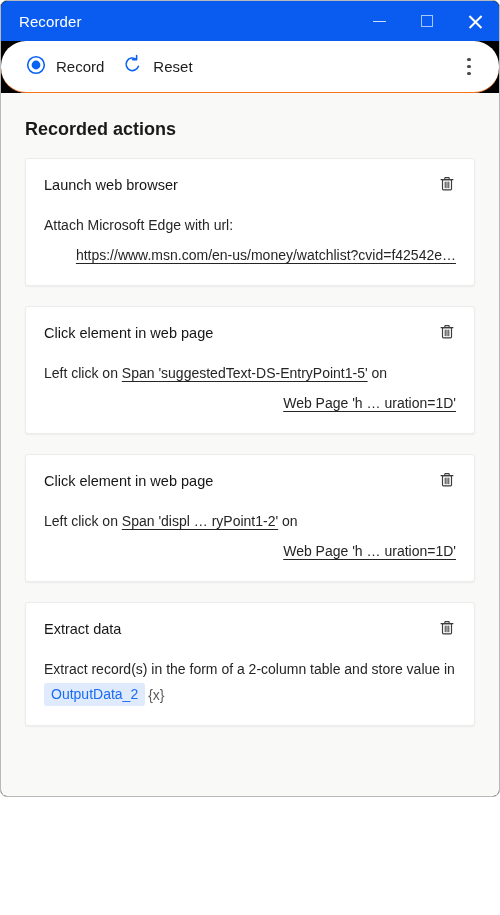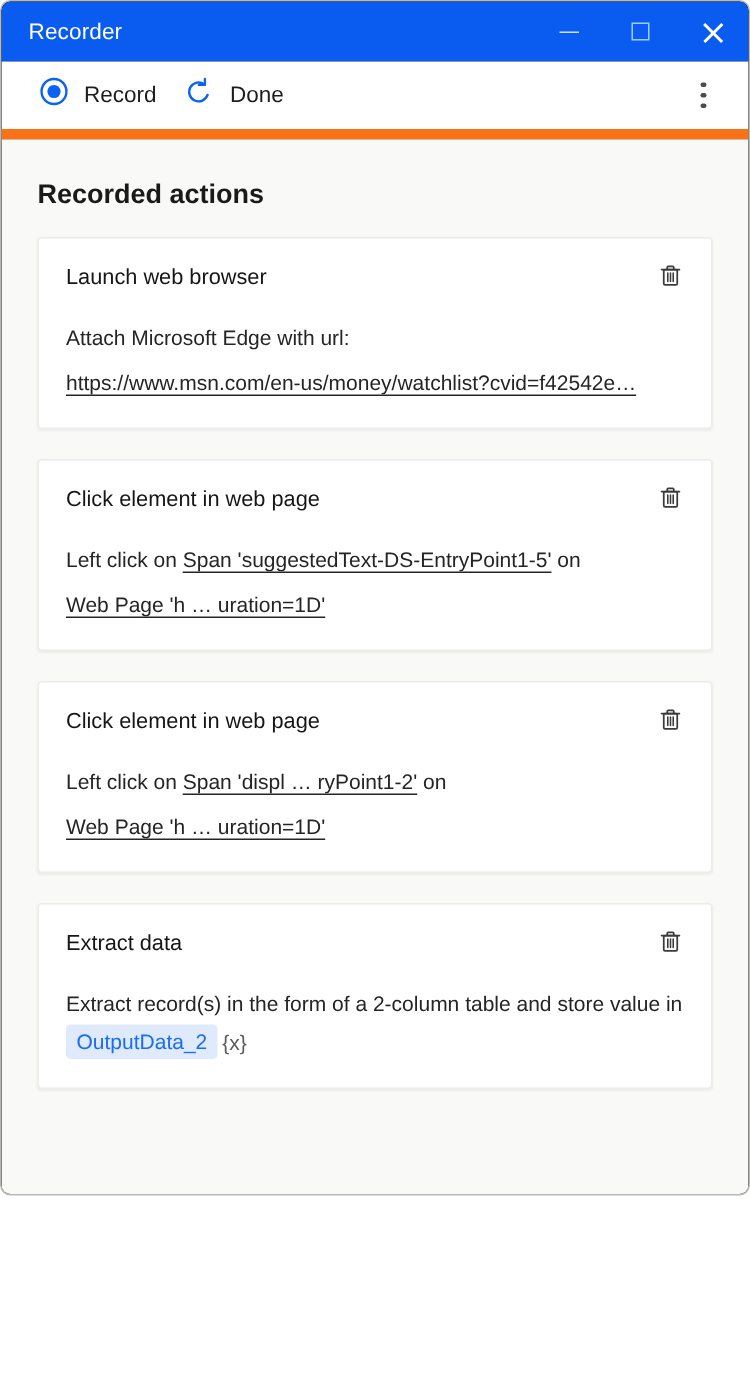--- a/index.html
+++ b/index.html
@@ -67,24 +67,25 @@
     background: #ffffff;
   }
   .glyph-close::before { transform: rotate(45deg); }
   .glyph-close::after  { transform: rotate(-45deg); }
 
   
   .toolbar {
     height: 52px;
     flex: 0 0 52px;
     background: #ffffff;
-    border-bottom: 7px solid #f97316;
+    border-bottom: 1px solid #f97316;
     display: flex;
     align-items: center;
     padding: 0 14px 0 16px;
+    border-radius: 25px;
   }
   .tb-item {
     display: flex;
     align-items: center;
     gap: 10px;
     padding: 5px 9px;
     border-radius: 4px;
     cursor: default;
   }
   .tb-label {
@@ -150,21 +151,21 @@
     font-size: 14px;
     line-height: 26px;
     color: #252525;
   }
   .lnk {
     color: #252525;
     text-decoration: underline;
     text-underline-offset: 2.5px;
     cursor: default;
   }
-  .url-line { margin-top: 4px; }
+  .url-line { margin-top: 4px; text-align: right; }
   .url {
     color: #252525;
     text-decoration: underline;
     text-underline-offset: 2.5px;
     cursor: default;
     word-break: break-all;
   }
   .chip {
     display: inline-block;
     background: #dfeafc;
@@ -261,21 +262,21 @@
       <span class="tb-label">Record</span>
     </div>
 
     <div class="tb-item">
       <span>
         <svg width="21" height="21" viewBox="0 0 21 21">
           <path d="M16.4 12.3a6.3 6.3 0 1 1-2.1-7.0" fill="none" stroke="#0b63f3" stroke-width="1.6" stroke-linecap="round"></path>
           <path d="M14.6 1.6 L14.6 5.6 L10.6 5.6" fill="none" stroke="#0b63f3" stroke-width="1.6" stroke-linecap="round" stroke-linejoin="round"></path>
         </svg>
       </span>
-      <span class="tb-label">Done</span>
+      <span class="tb-label">Reset</span>
     </div>
 
     <div class="tb-spacer"></div>
 
     <div class="kebab">
       <i></i>
       <i></i>
       <i></i>
     </div>
   </div>

